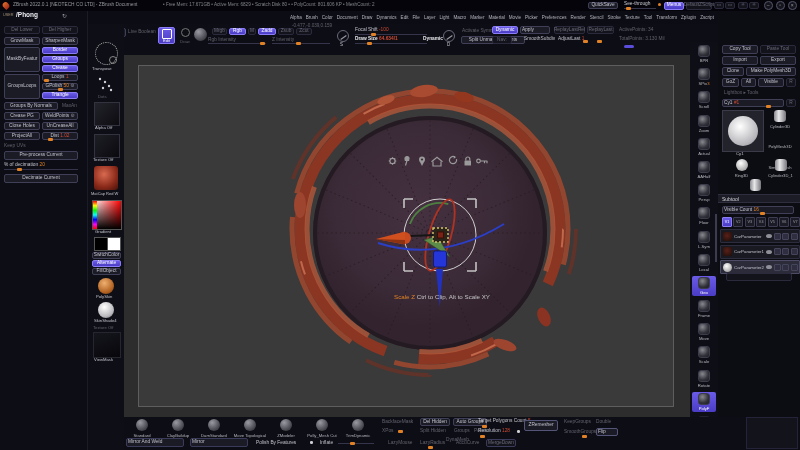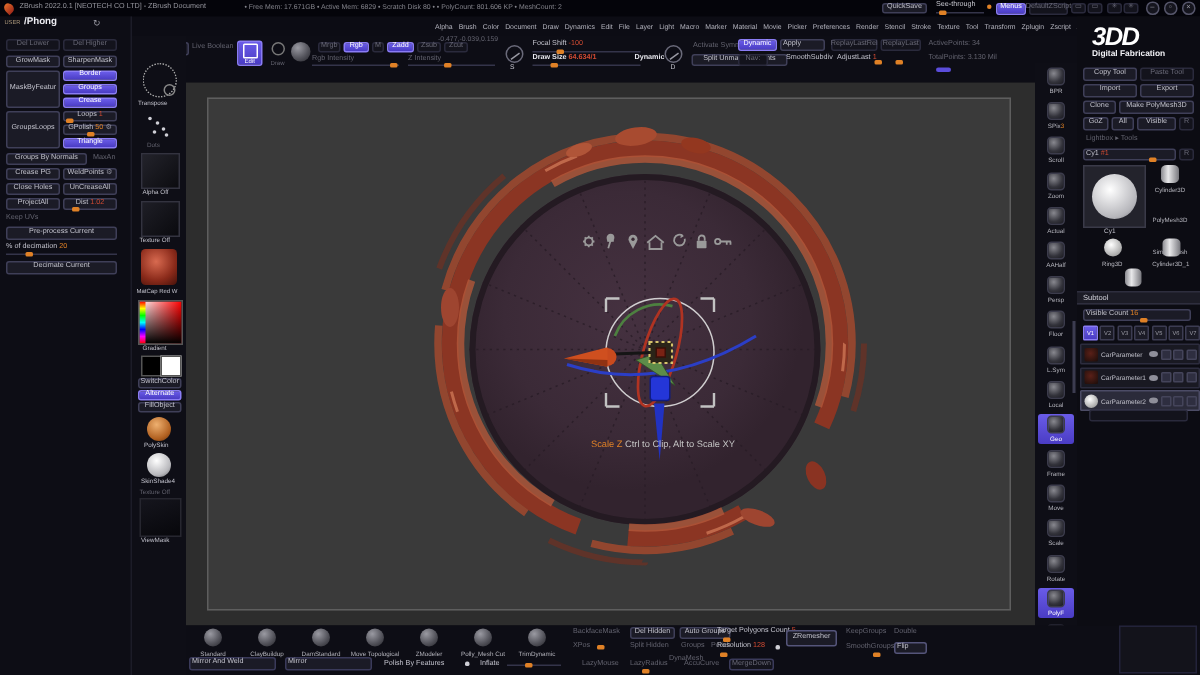--- a/index.html
+++ b/index.html
@@ -493,24 +493,20 @@
       <div class="rs-it on">
         <div class="rs-ic"></div>
 
       </div>
 
     </div>
   <div class="a" style="left:25px;top:172px;width:1.5px;height:48px;background:#3c3c50"></div>
 </div>
 
 <div class="a" style="left:718px;top:11px;width:82px;height:439px;background:#0c0c13">
-  <div class="a" style="left:10px;top:4px;width:70px;text-align:left">
-    <span style="font-size:17px;font-weight:bold;color:#fff;letter-spacing:-1px;font-style:italic">3DD</span>
-    <div style="font-size:5.6px;font-weight:bold;color:#f2f2f6;margin-top:-2px">Digital Fabrication</div>
-  </div>
   <div class="btn" style="left:4px;top:34px;width:36px;height:9px">
       <span>Copy Tool</span>
     </div>
   <div class="btn dim" style="left:42px;top:34px;width:36px;height:9px">
       <span>Paste Tool</span>
     </div>
   <div class="btn" style="left:4px;top:45px;width:36px;height:9px">
       <span>Import</span>
     </div>
   <div class="btn" style="left:42px;top:45px;width:36px;height:9px">

